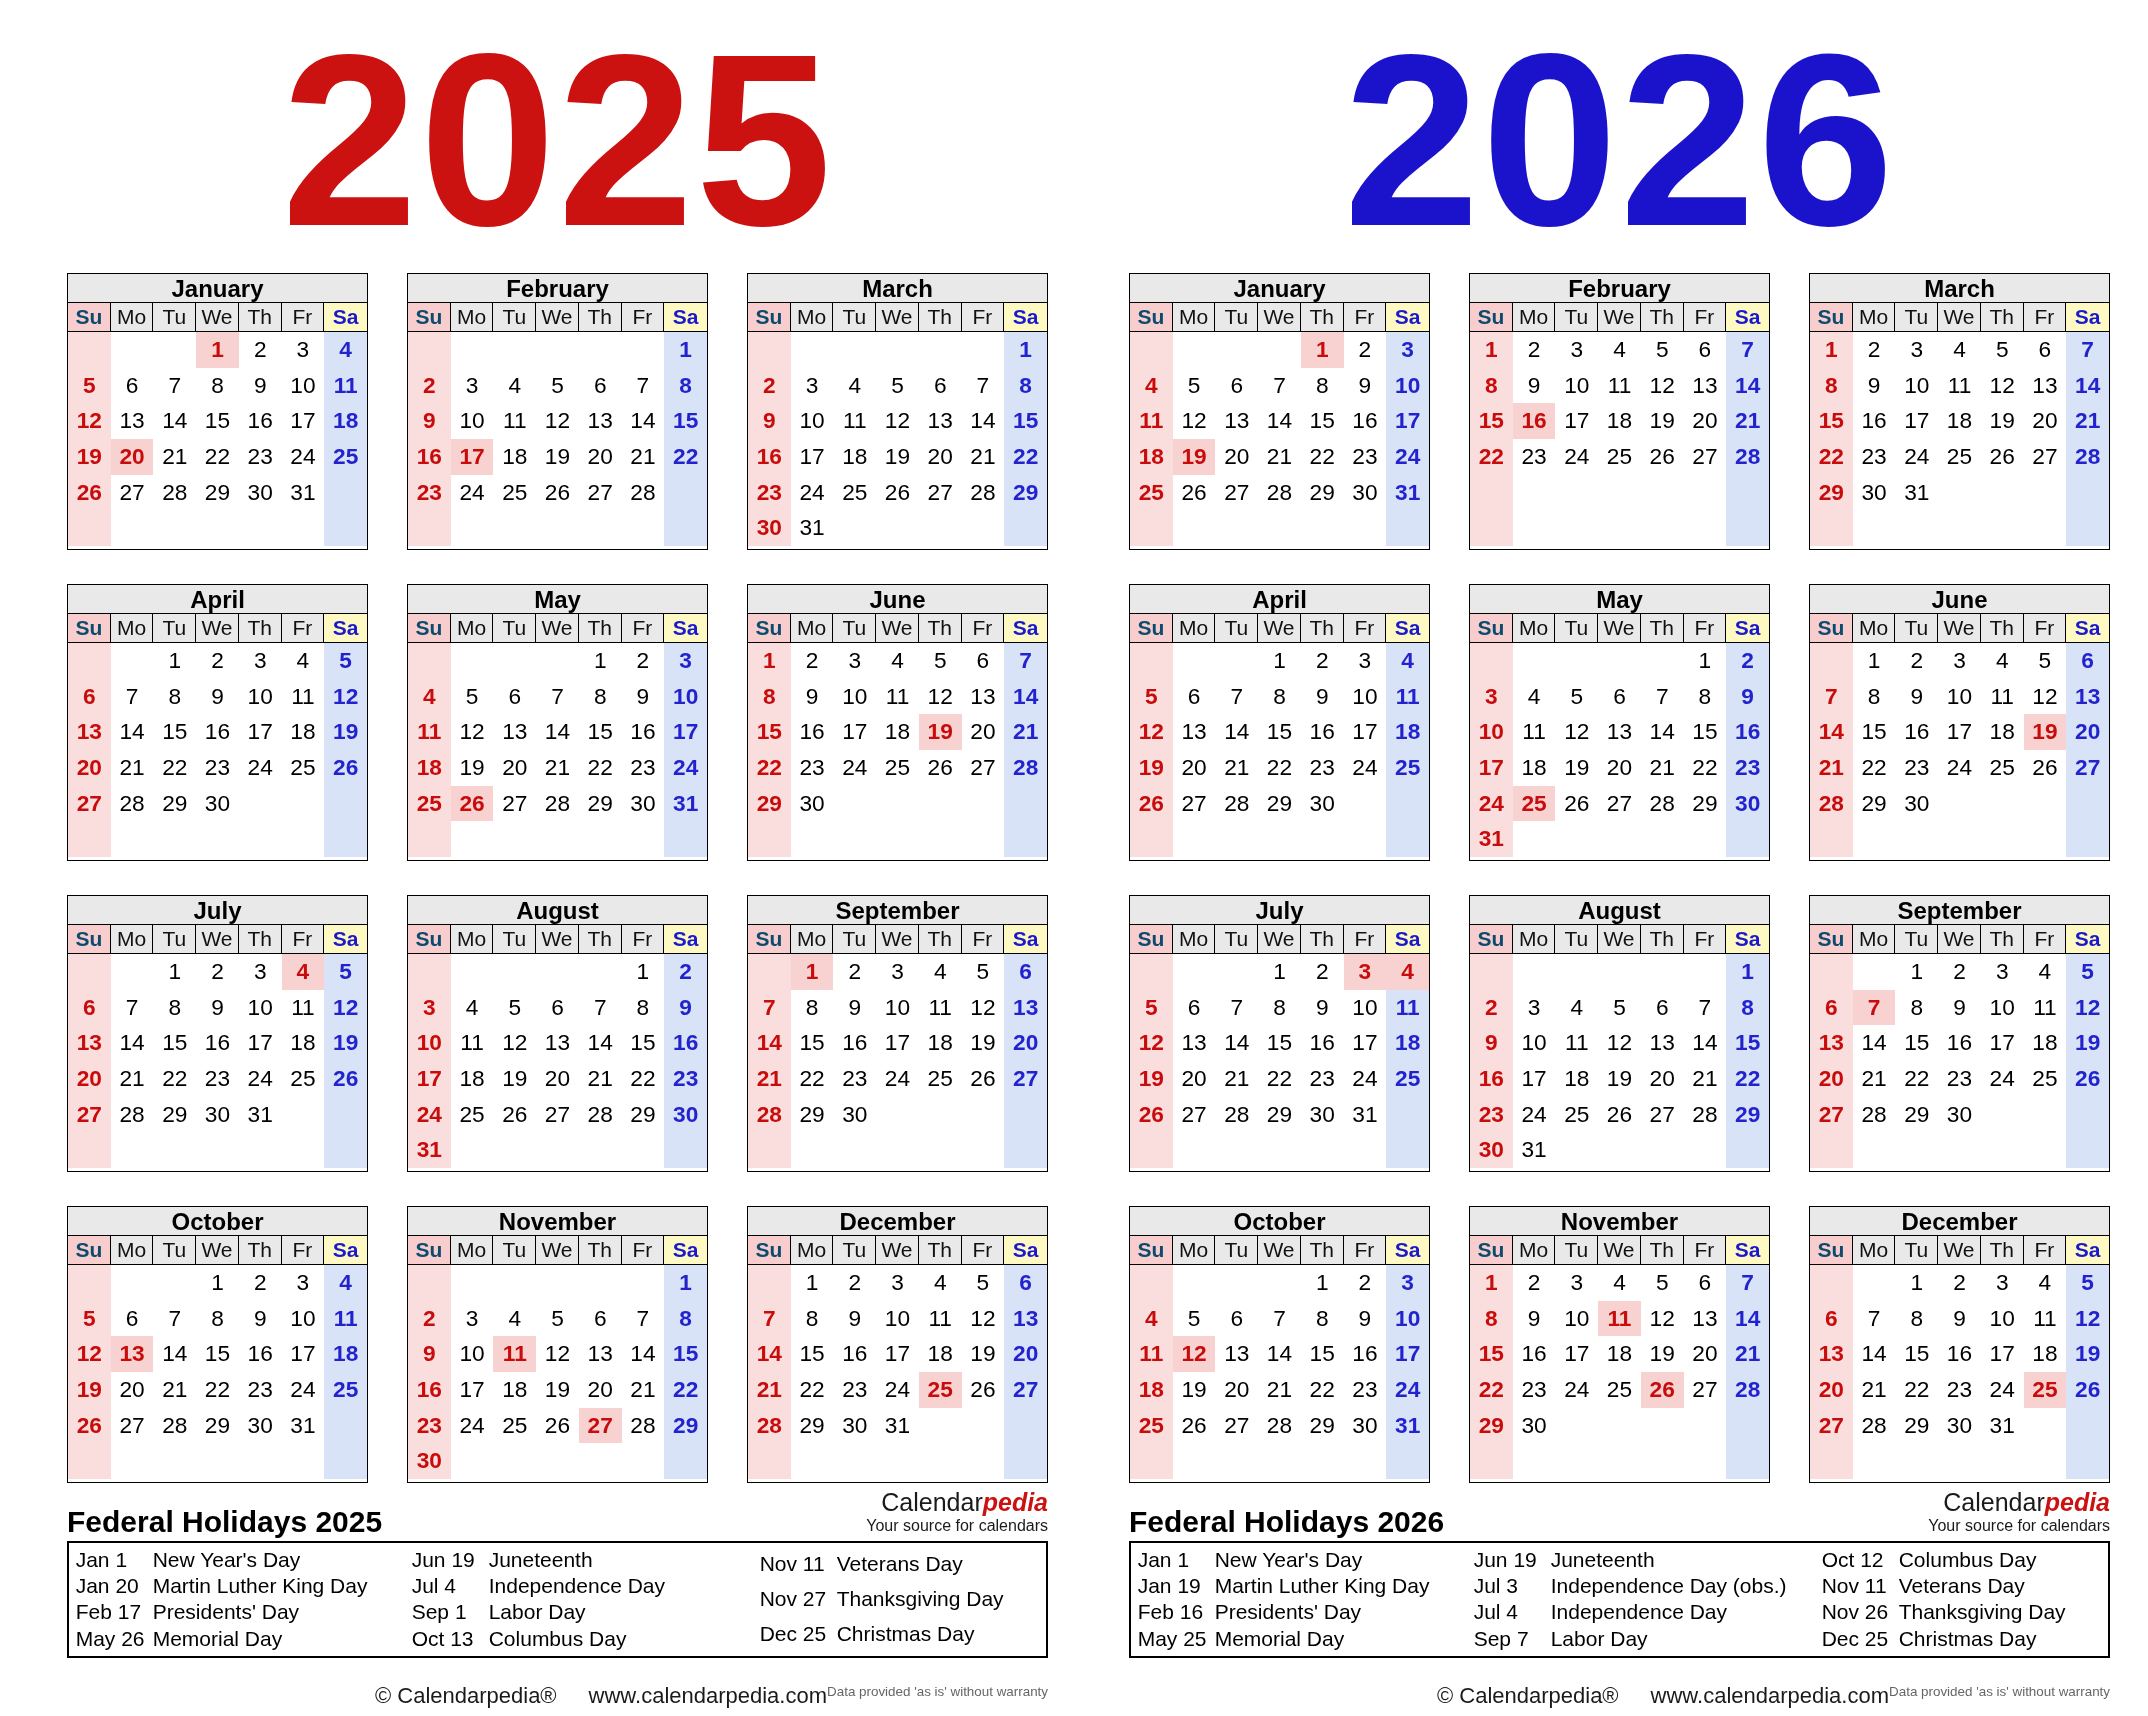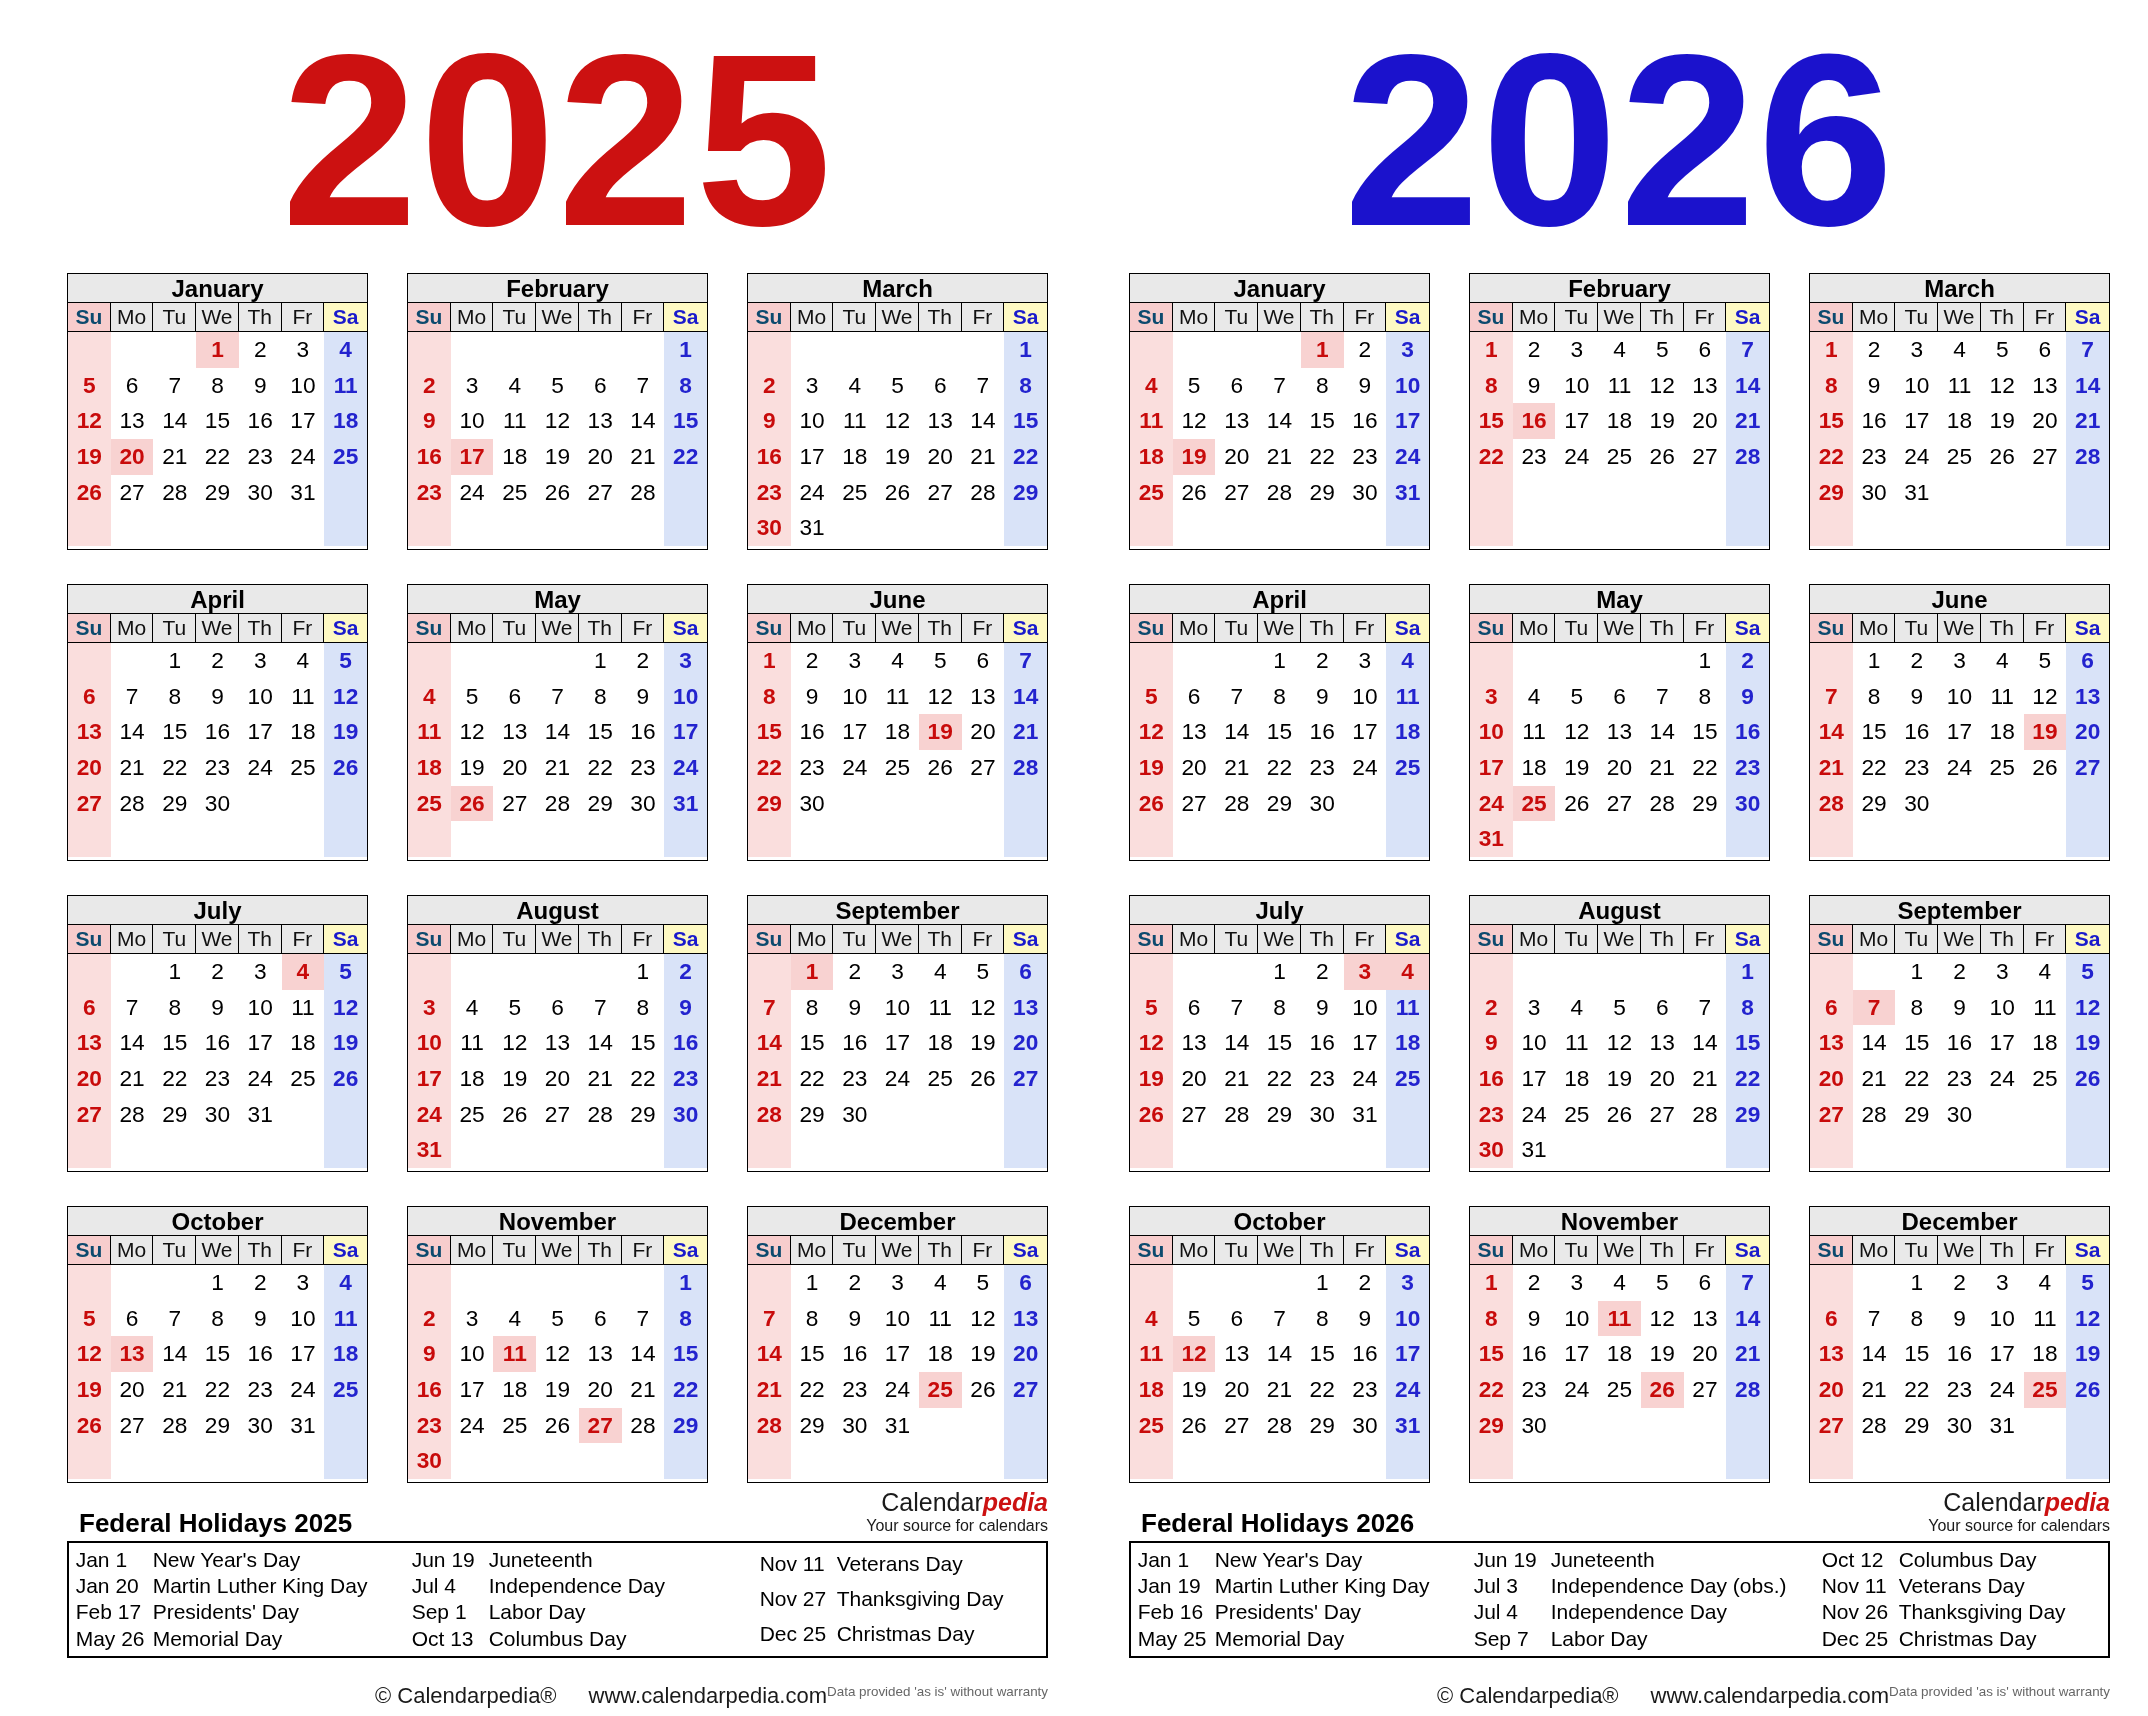--- a/index.html
+++ b/index.html
@@ -56,21 +56,21 @@
       #fadedd 0 14.2857%,
       #ffffff 14.2857% 85.7143%,
       #d9e3f8 85.7143% 100%);
   }
   .day { font-size: 22.7px; text-align: center; line-height: 35px; color: #000; }
   .day.su { color: #c80b0b; font-weight: bold; }
   .day.sa { color: #2323ce; font-weight: bold; }
   .day.holiday { background: #f8d2d1; color: #c80b0b; font-weight: bold; }
 
   .section-head { position: relative; height: 49px; margin-top: 8.4px; }
-  .fed-title { position: absolute; left: 12px; bottom: 1.7px; font-size: 26px; font-weight: bold; margin-top: 18px; }
+  .fed-title { position: absolute; left: 0; bottom: 1.7px; font-size: 30px; font-weight: bold; margin-top: 18px; }
   .logo { position: absolute; right: 0; top: -1.7px; text-align: right; line-height: 1; }
   .logo-line1 { font-size: 25px; color: #1a1a1a; }
   .logo-line1 .pedia { color: #cc1111; font-weight: bold; font-style: italic; }
   .logo-line2 { font-size: 16px; color: #1a1a1a; margin-top: 2.5px; margin-left: 42px; }
 
   .holiday-box {
     border: 2.5px solid #000; height: 117px;
     padding: 4.2px 6.7px;
     display: grid; grid-template-columns: 336px 348px 1fr;
   }

